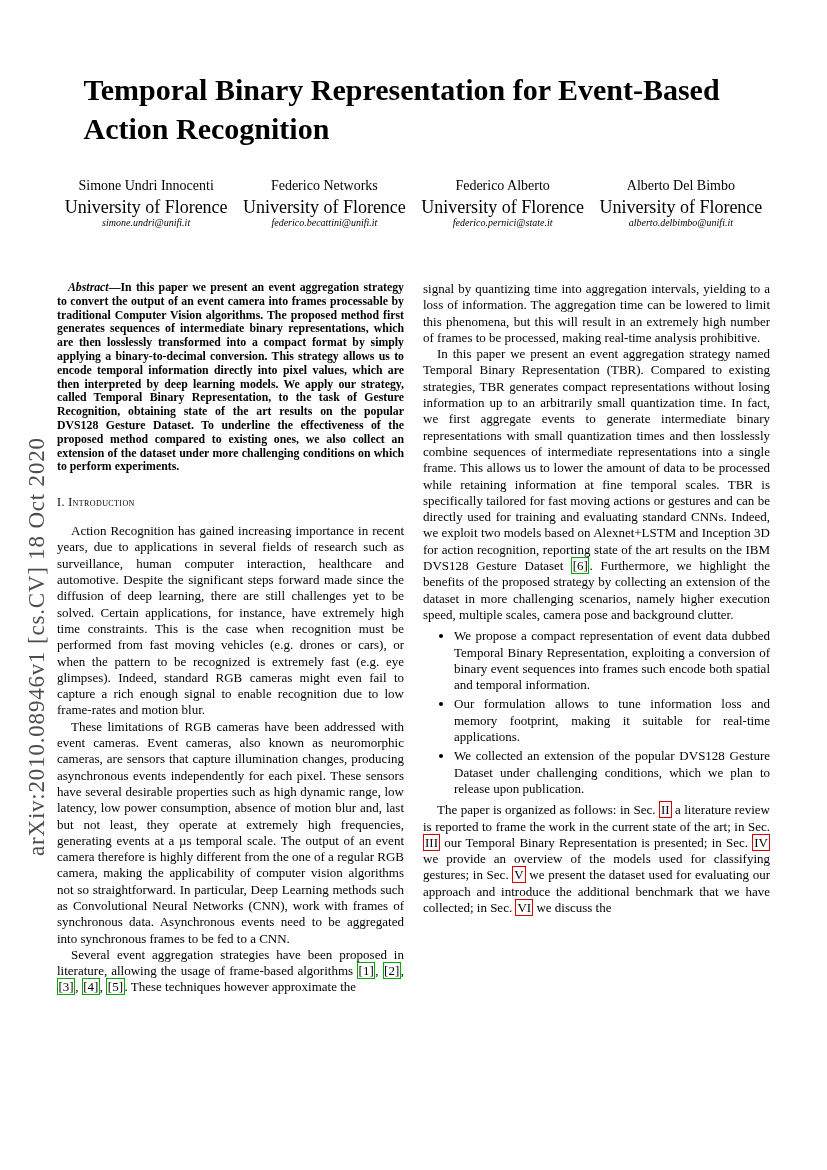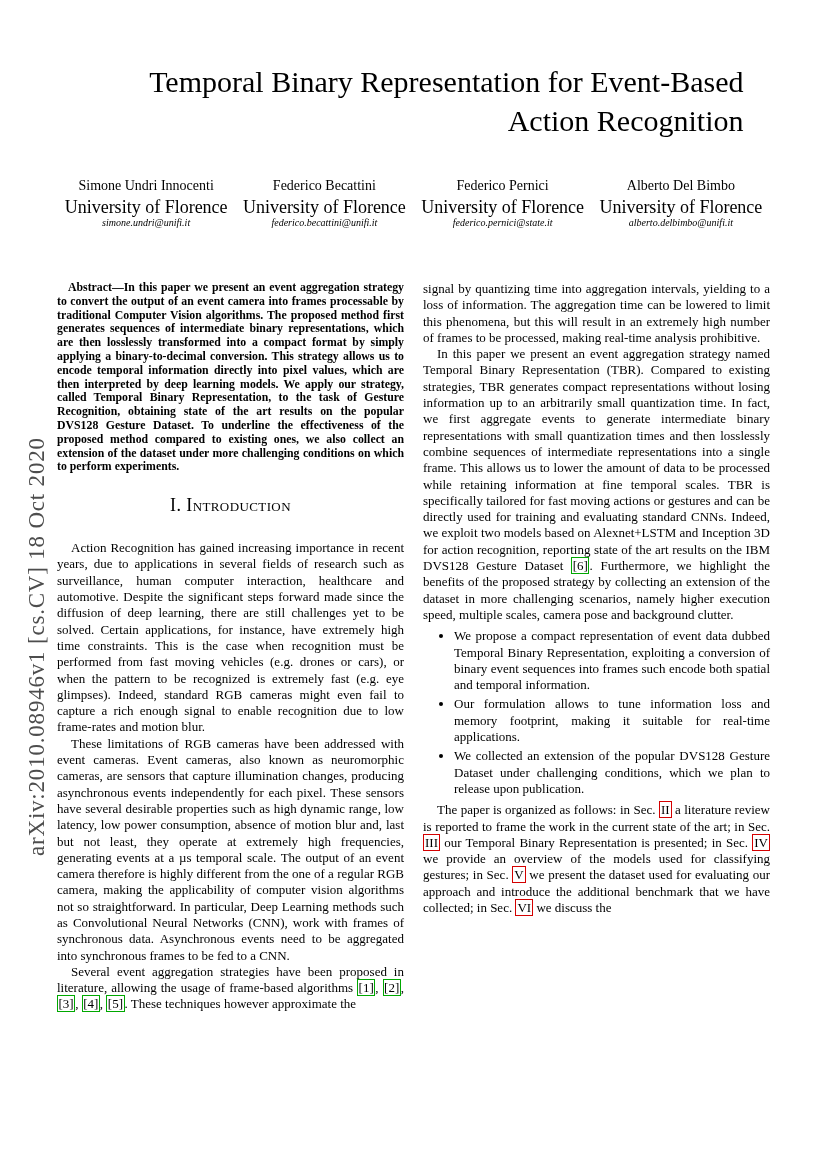--- a/index.html
+++ b/index.html
@@ -26,55 +26,54 @@
   }
   .content {
     position: absolute;
     left: 57px;
     top: 62px;
     width: 713px;
   }
   .paper-title {
     font-size: 30px;
     line-height: 39px;
-    text-align: right;
-    font-weight: normal;
+    text-align: left;
+    font-weight: bold;
     max-width: 660px;
-    margin: 0 auto;
+    margin: 8px auto;
   }
   .authors {
     display: flex;
     justify-content: space-between;
-    margin-top: 38px;
+    margin-top: 30px;
   }
   .author { flex: 1; text-align: center; padding: 0 4px; }
   .author .name { font-size: 14px; margin-bottom: 5px; }
   .author .affil { font-size: 18px; line-height: 16px; }
   .author .email { font-size: 10px; line-height: 16px; font-style: italic; }
   .cols {
     display: flex;
     gap: 19px;
     margin-top: 50px;
   }
   .col { width: 347px; }
   .abstract {
     font-weight: bold;
     font-size: 11.8px;
     line-height: 13.8px;
     text-align: justify;
     text-indent: 11px;
   }
-  .abstract .abslabel { }
+  .abstract .abslabel { font-style: italic; }
   .sec-heading {
-    text-align: center;
     font-weight: normal;
-    font-size: 18px;
+    font-size: 12px;
     font-variant: small-caps;
     letter-spacing: 0.4px;
-    margin: 21px 0 24px 0;
+    margin: 21px 0 13px 0;
   }
   .body-p {
     font-size: 13px;
     line-height: 16.3px;
     text-align: justify;
     text-indent: 14px;
   }
   .body-p.noindent { text-indent: 0; }
   ul.contribs {
     margin: 5px 0 5px 0;
@@ -104,26 +103,26 @@
 
     <h1 class="paper-title">Temporal Binary Representation for Event-Based Action Recognition</h1>
 
     <div class="authors">
       <div class="author">
         <div class="name">Simone Undri Innocenti</div>
         <div class="affil">University of Florence</div>
         <div class="email">simone.undri@unifi.it</div>
       </div>
       <div class="author">
-        <div class="name">Federico Becattini</div>
+        <div class="name">Federico Networks</div>
         <div class="affil">University of Florence</div>
         <div class="email">federico.becattini@unifi.it</div>
       </div>
       <div class="author">
-        <div class="name">Federico Pernici</div>
+        <div class="name">Federico Alberto</div>
         <div class="affil">University of Florence</div>
         <div class="email">federico.pernici@state.it</div>
       </div>
       <div class="author">
         <div class="name">Alberto Del Bimbo</div>
         <div class="affil">University of Florence</div>
         <div class="email">alberto.delbimbo@unifi.it</div>
       </div>
     </div>
 

